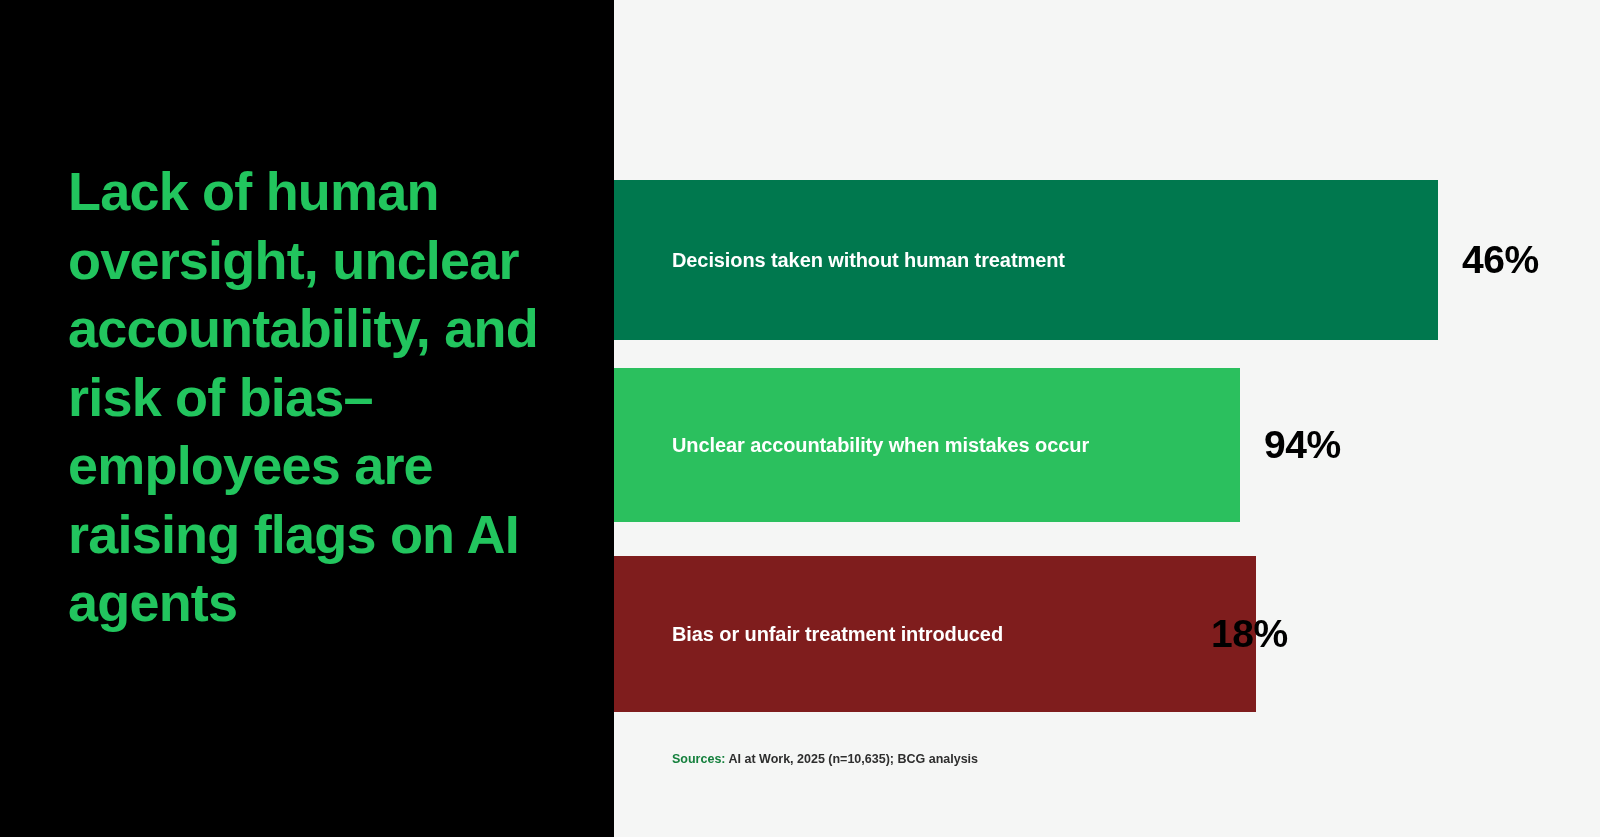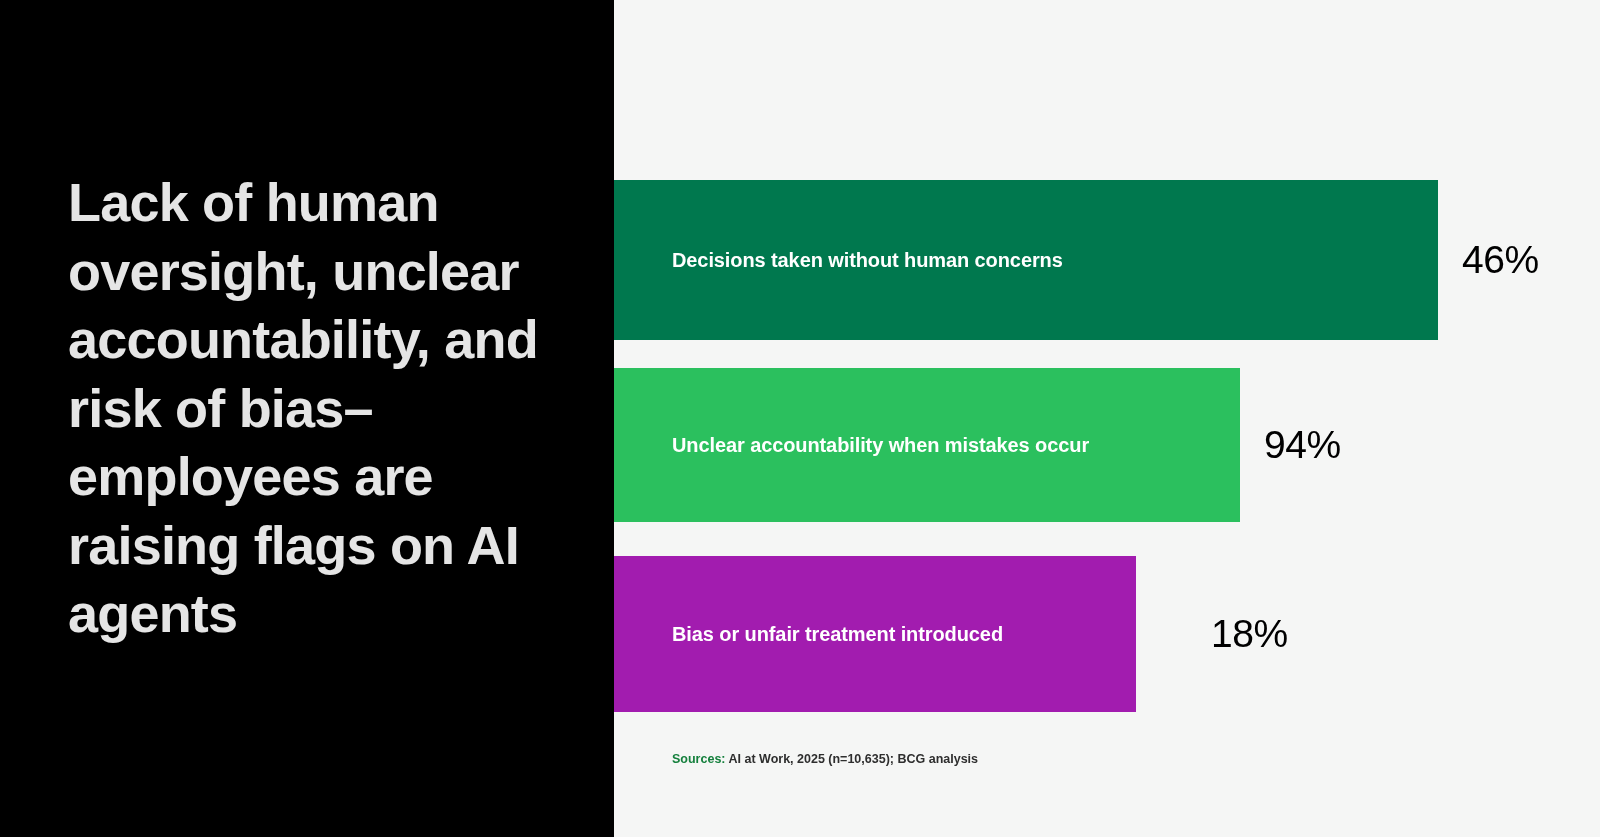--- a/index.html
+++ b/index.html
@@ -28,23 +28,23 @@
     top: 0;
     width: 614px;
     height: 837px;
     background: #000000;
     box-sizing: border-box;
   }
 
   #headline {
     position: absolute;
     left: 68px;
-    top: 168px;
+    top: 157px;
     width: 500px;
-    color: #e5e5e5;
+    color: #22c55e;
     font-family: "Liberation Sans", sans-serif;
     font-weight: bold;
     font-size: 54px;
     line-height: 1.27;
     letter-spacing: -0.8px;
     white-space: pre-line;
     margin: 0;
   }
 
   
@@ -102,21 +102,21 @@
     margin-left: 58px;
     white-space: nowrap;
   }
 
   .bar-value {
     position: absolute;
     top: 50%;
     transform: translateY(-50%);
     color: #000000;
     font-family: "Liberation Sans", sans-serif;
-    font-weight: normal;
+    font-weight: bold;
     font-size: 39px;
     letter-spacing: -0.5px;
     white-space: nowrap;
   }
 
   
   #sources {
     position: absolute;
     left: 58px;
     top: 752px;
@@ -142,32 +142,32 @@
   <div id="left-panel">
     <h1 id="headline">Lack of human oversight, unclear accountability, and risk of bias–employees are raising flags on AI agents</h1>
   </div>
 
   <div id="right-panel">
 
 
     <div id="plot-area">
         <div class="bar-row" style="top: 180px; height: 160px; width: 986px;">
           <div class="bar" style="width: 824px; background: rgb(0, 120, 78);">
-            <span class="bar-label" style="color: rgb(255, 255, 255);">Decisions taken without human concerns</span>
+            <span class="bar-label" style="color: rgb(255, 255, 255);">Decisions taken without human treatment</span>
           </div>
           <span class="bar-value" style="left: 848px;">46%</span>
         </div>
         <div class="bar-row" style="top: 368px; height: 154px; width: 940px;">
           <div class="bar" style="width: 626px; background: rgb(43, 192, 94);">
             <span class="bar-label" style="color: rgb(255, 255, 255);">Unclear accountability when mistakes occur</span>
           </div>
           <span class="bar-value" style="left: 650px;">94%</span>
         </div>
         <div class="bar-row" style="top: 556px; height: 156px; width: 986px;">
-          <div class="bar" style="width: 522px; background: #a21caf;">
+          <div class="bar" style="width: 642px; background: #7f1d1d;">
             <span class="bar-label" style="color: rgb(255, 255, 255);">Bias or unfair treatment introduced</span>
           </div>
           <span class="bar-value" style="left: 597px;">18%</span>
         </div>
       </div>
 
     <p id="sources">
       <span class="sources-label">Sources:</span><span class="sources-text"> AI at Work, 2025 (n=10,635); BCG analysis</span>
     </p>
 

